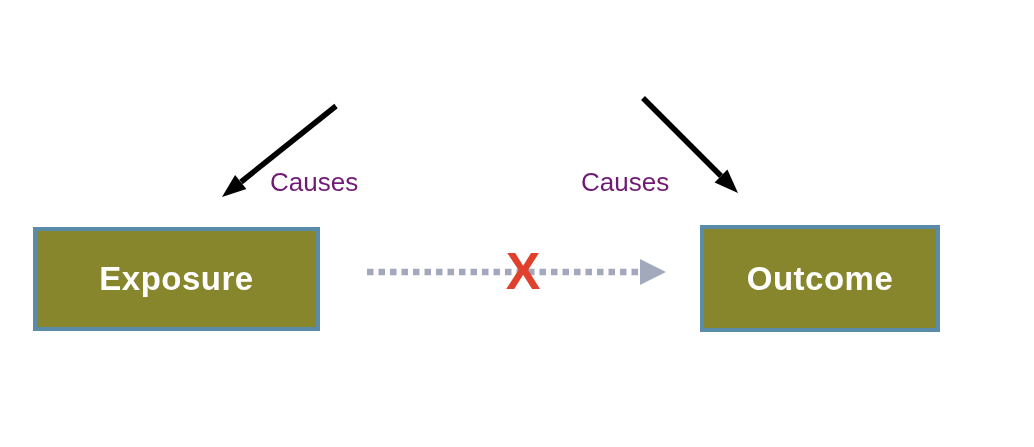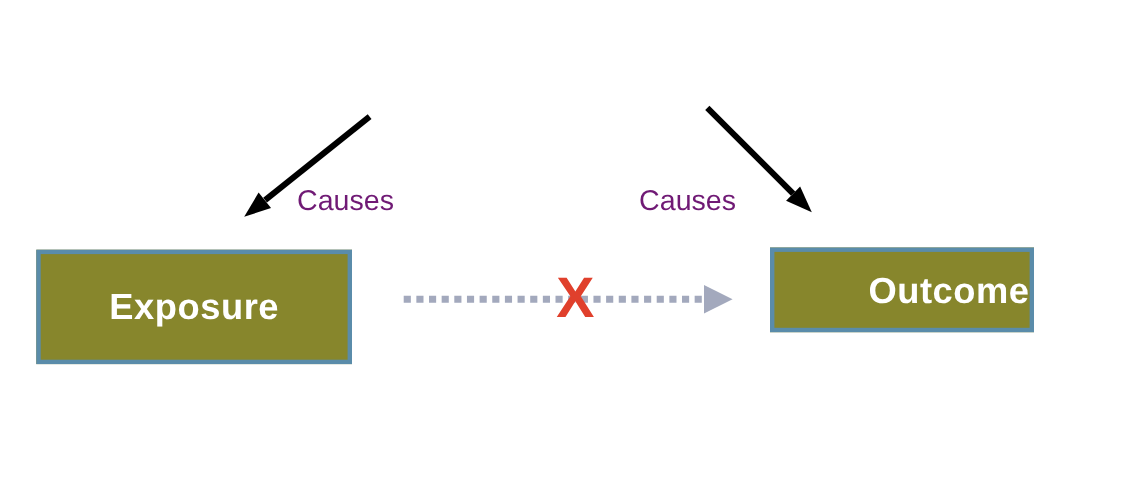--- a/index.html
+++ b/index.html
@@ -30,21 +30,21 @@
     display: flex;
     align-items: center;
     justify-content: center;
     color: #ffffff;
     font-size: 33px;
     font-weight: 600;
     letter-spacing: 0.5px;
   }
   .node-confounder { left: 377px; top: 49px;  width: 242px; height: 102px; }
   .node-exposure   { left: 33px;  top: 227px; width: 287px; height: 104px; }
-  .node-outcome    { left: 700px; top: 225px; width: 240px; height: 77px; justify-content: flex-end; }
+  .node-outcome    { left: 700px; top: 225px; width: 240px; height: 107px; }
   .edge-label {
     position: absolute;
     color: #701a75;
     font-size: 26px;
     text-align: left;
     white-space: nowrap;
   }
   .label-causes-left  { left: 270px; top: 167px; width: 120px; }
   .label-causes-right { left: 581px; top: 167px; width: 120px; }
   .label-does-not-cause { left: 426px; top: 326px; width: 200px; }

